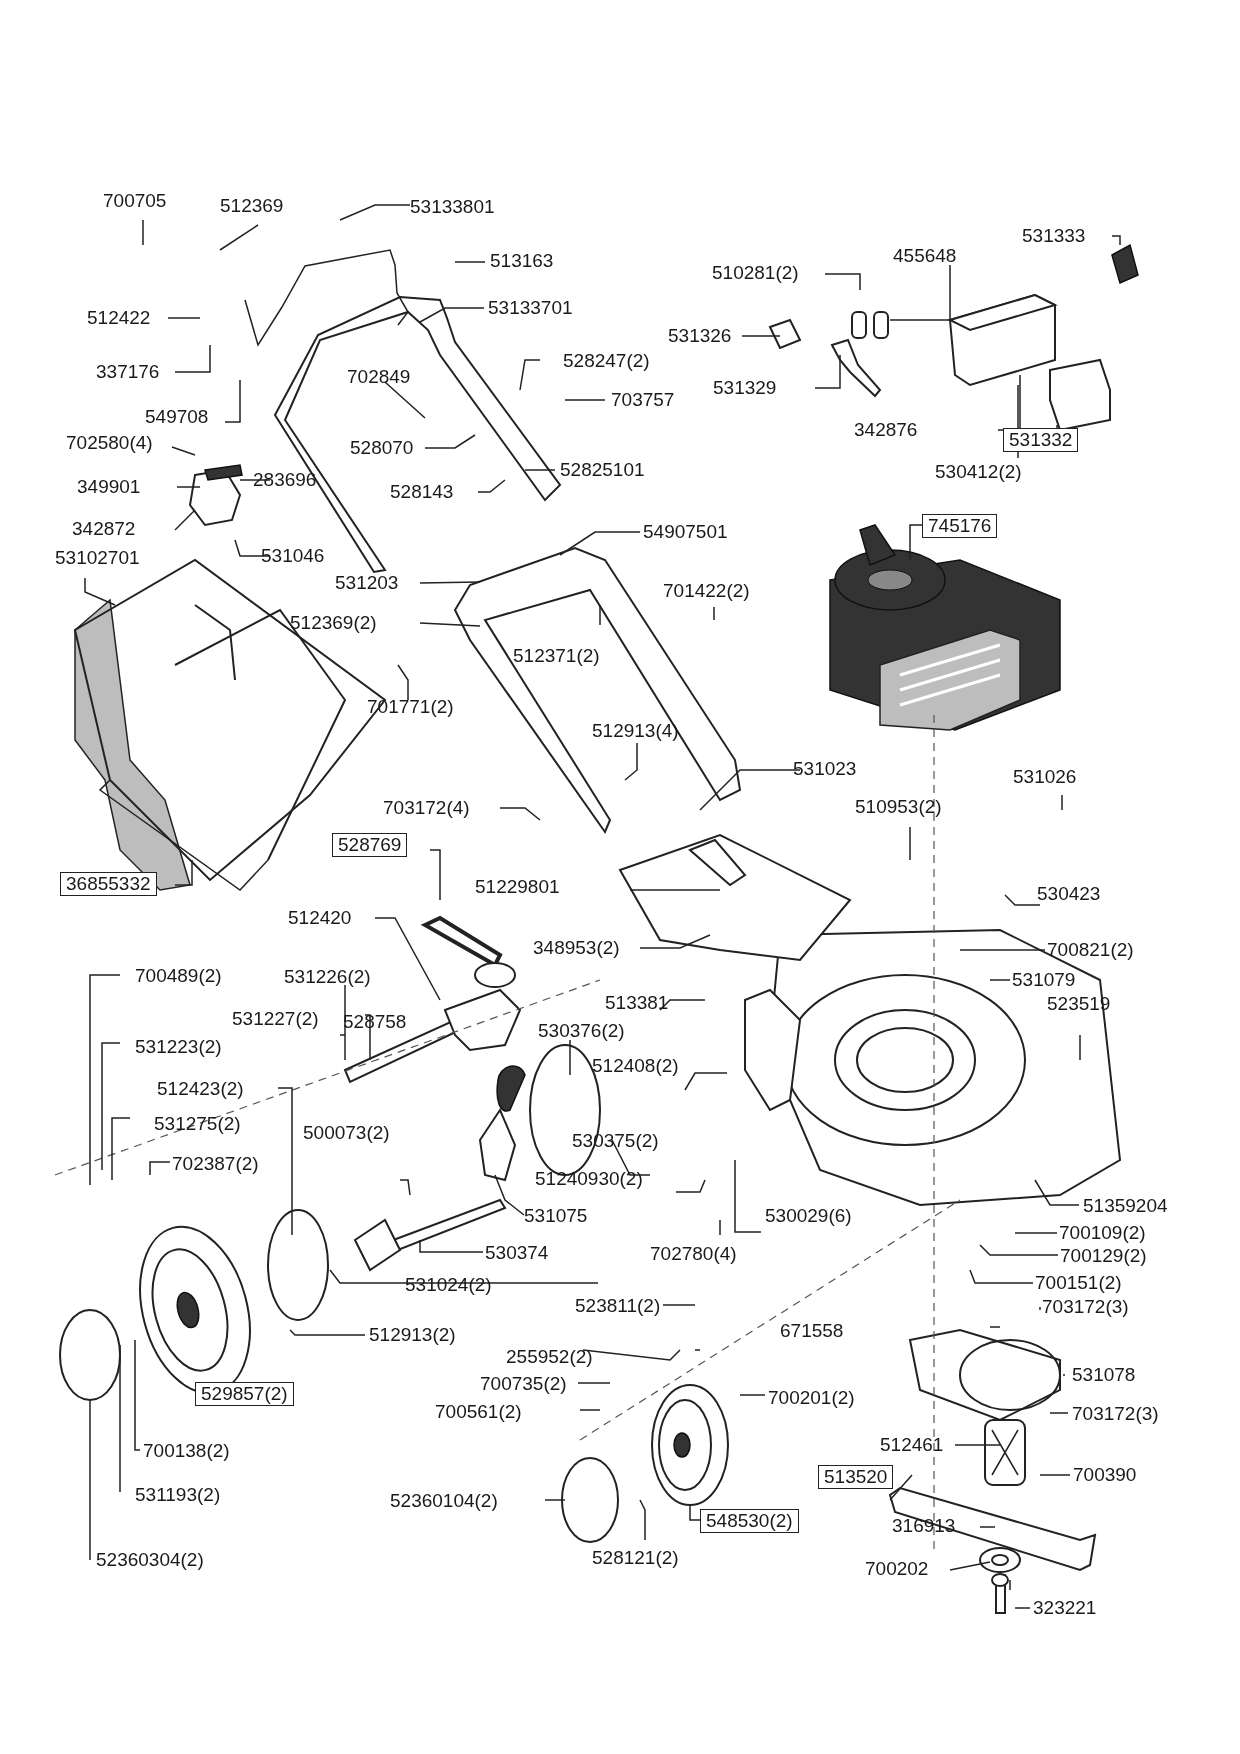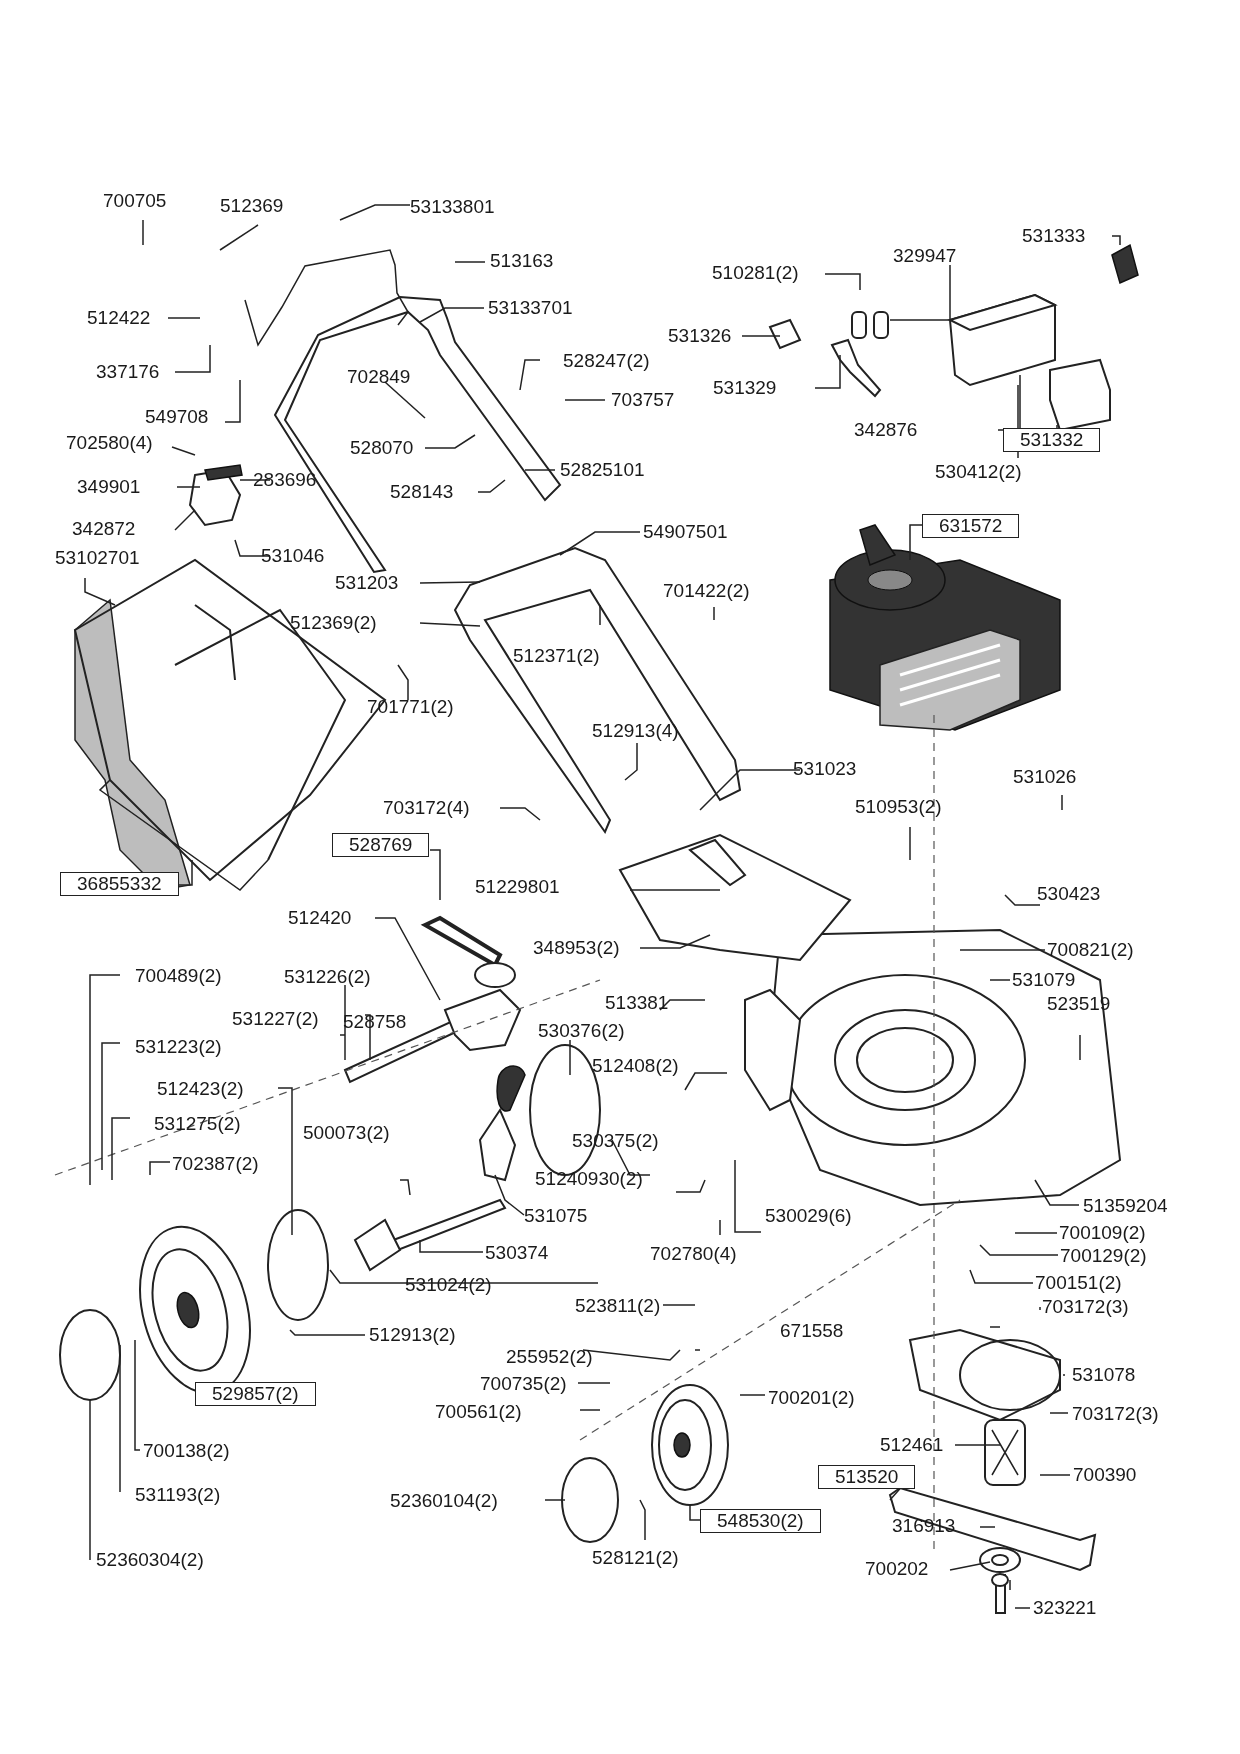--- a/index.html
+++ b/index.html
@@ -1,20 +1,20 @@
 <!DOCTYPE html>
 <html><head>
 <meta charset="utf-8">
 <style>
   html, body { margin: 0; padding: 0; background: #ffffff; }
   body { width: 1240px; height: 1754px; position: relative; overflow: hidden;
          font-family: "Liberation Sans", sans-serif; color: #1a1a1a; }
   #diagram { position: absolute; left: 0; top: 0; width: 1240px; height: 1754px; }
   .lbl { position: absolute; font-size: 19px; line-height: 22px; white-space: nowrap; color: #1a1a1a; }
-  .lbl.boxed { border: 1.5px solid #222; padding: 0 16px; background: #fff; line-height: 22px; }
+  .lbl.boxed { border: 1.5px solid #222; padding: 0 5px; background: #fff; line-height: 22px; }
   .part { fill: #fff; stroke: #222; stroke-width: 2; }
   .part-dark { fill: #333; stroke: #111; stroke-width: 1.5; }
   .part-grey { fill: #bdbdbd; stroke: #222; stroke-width: 1.5; }
   .leader { fill: none; stroke: #222; stroke-width: 1.5; }
   .axis { fill: none; stroke: #555; stroke-width: 1.2; stroke-dasharray: 8 6; }
 </style>
 </head>
 <body>
 
 <svg id="diagram" viewBox="0 0 1240 1754" xmlns="http://www.w3.org/2000/svg">
@@ -268,28 +268,28 @@
 <div class="lbl" style="left:350px;top:437px">528070</div>
 <div class="lbl" style="left:66px;top:432px">702580(4)</div>
 <div class="lbl" style="left:253px;top:469px">283696</div>
 <div class="lbl" style="left:77px;top:476px">349901</div>
 <div class="lbl" style="left:390px;top:481px">528143</div>
 <div class="lbl" style="left:560px;top:459px">52825101</div>
 <div class="lbl" style="left:72px;top:518px">342872</div>
 <div class="lbl" style="left:261px;top:545px">531046</div>
 <div class="lbl" style="left:55px;top:547px">53102701</div>
 <div class="lbl" style="left:712px;top:262px">510281(2)</div>
-<div class="lbl" style="left:893px;top:245px">329947</div>
+<div class="lbl" style="left:893px;top:245px">455648</div>
 <div class="lbl" style="left:1022px;top:225px">531333</div>
 <div class="lbl" style="left:668px;top:325px">531326</div>
 <div class="lbl" style="left:713px;top:377px">531329</div>
 <div class="lbl" style="left:854px;top:419px">342876</div>
 <div class="lbl boxed" style="left:1003px;top:428px">531332</div>
 <div class="lbl" style="left:935px;top:461px">530412(2)</div>
-<div class="lbl boxed" style="left:922px;top:514px">631572</div>
+<div class="lbl boxed" style="left:922px;top:514px">745176</div>
 <div class="lbl" style="left:643px;top:521px">54907501</div>
 <div class="lbl" style="left:335px;top:572px">531203</div>
 <div class="lbl" style="left:663px;top:580px">701422(2)</div>
 <div class="lbl" style="left:290px;top:612px">512369(2)</div>
 <div class="lbl" style="left:513px;top:645px">512371(2)</div>
 <div class="lbl" style="left:367px;top:696px">701771(2)</div>
 <div class="lbl" style="left:592px;top:720px">512913(4)</div>
 <div class="lbl" style="left:793px;top:758px">531023</div>
 <div class="lbl" style="left:1013px;top:766px">531026</div>
 <div class="lbl" style="left:383px;top:797px">703172(4)</div>

